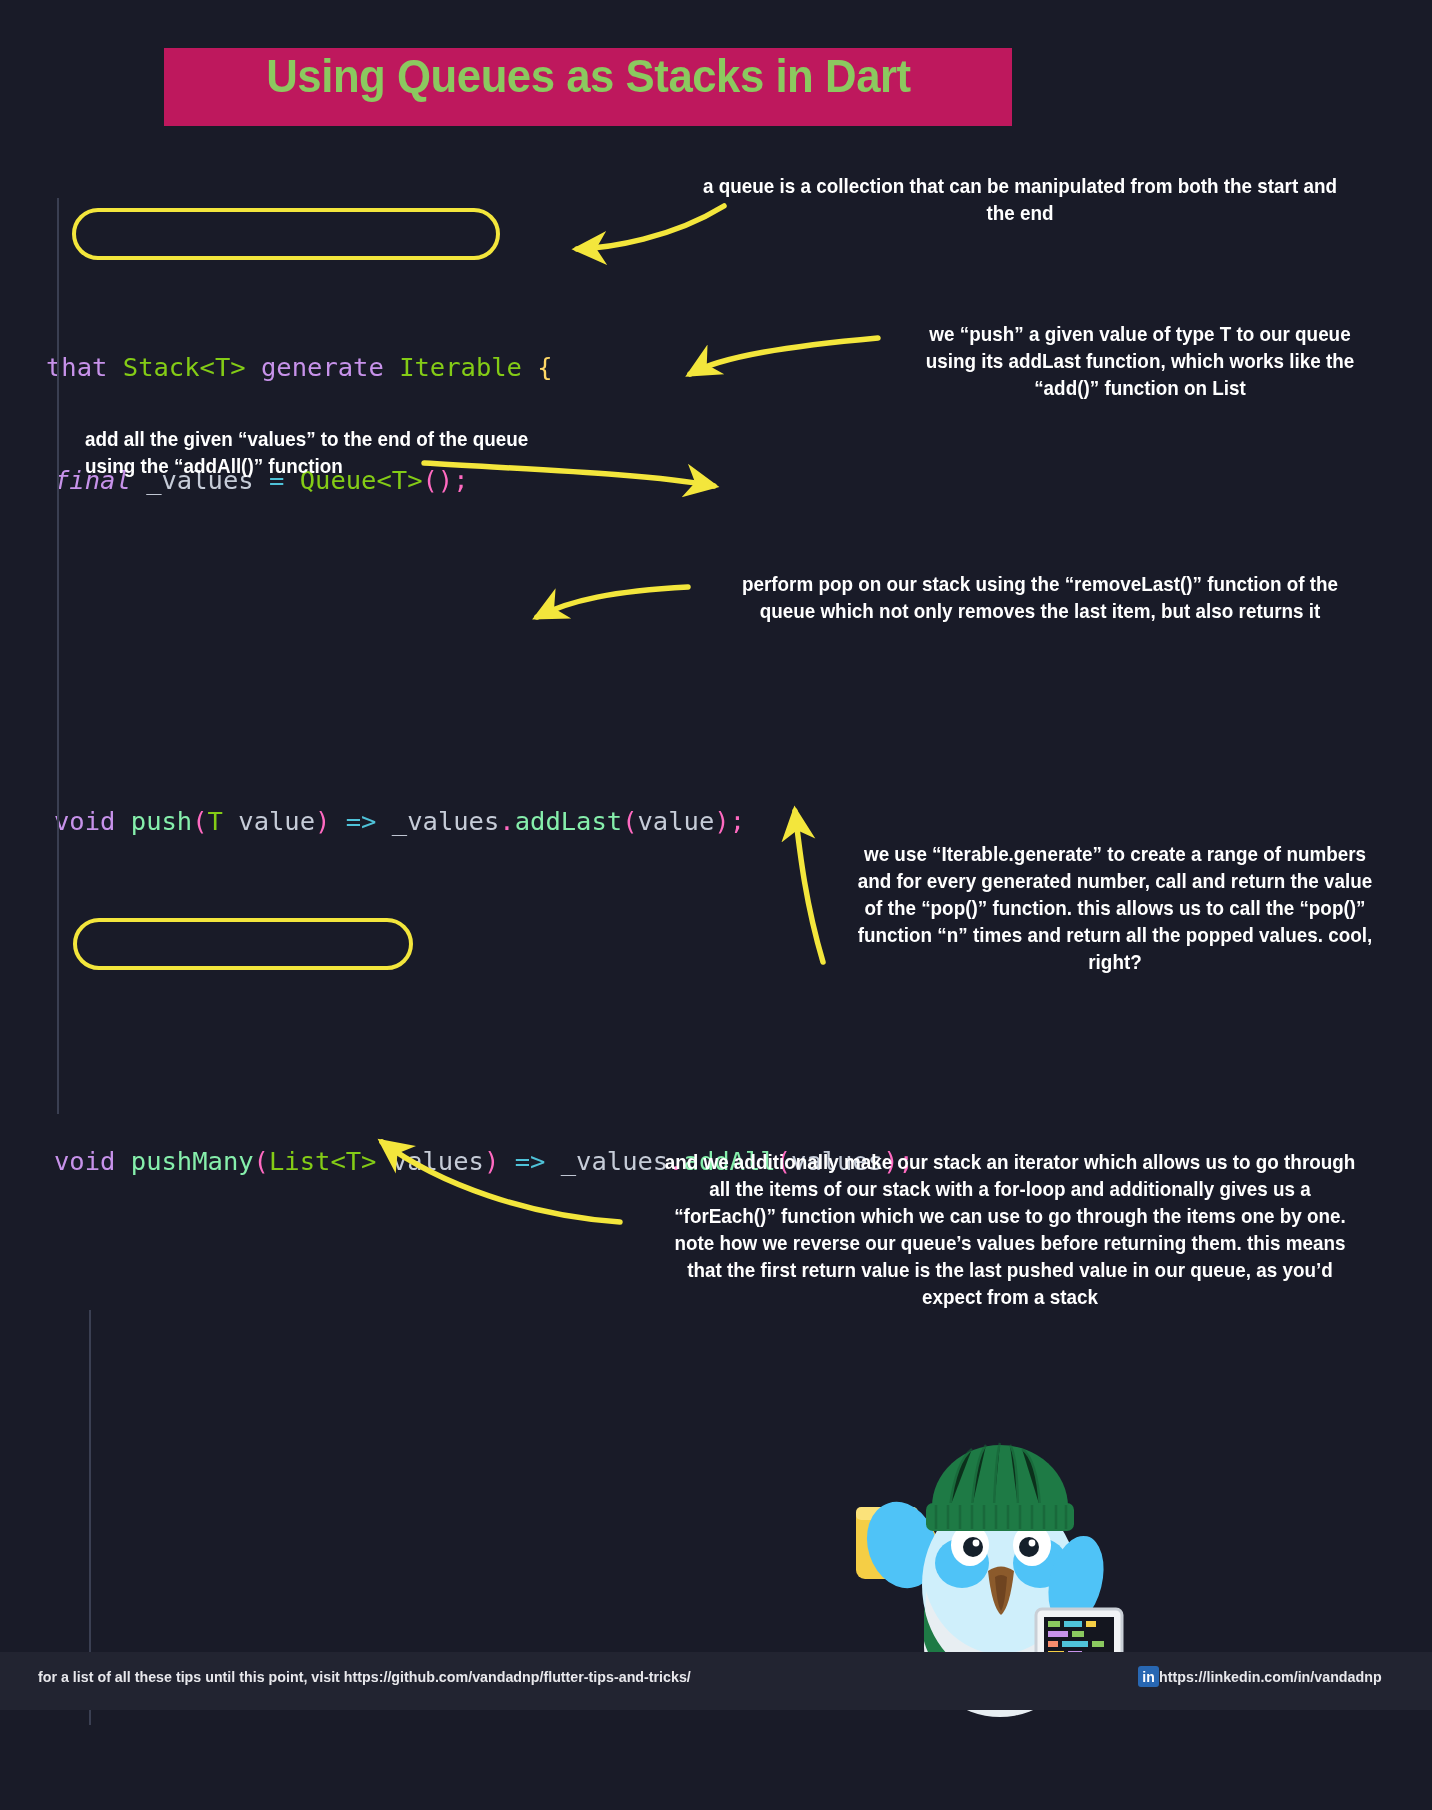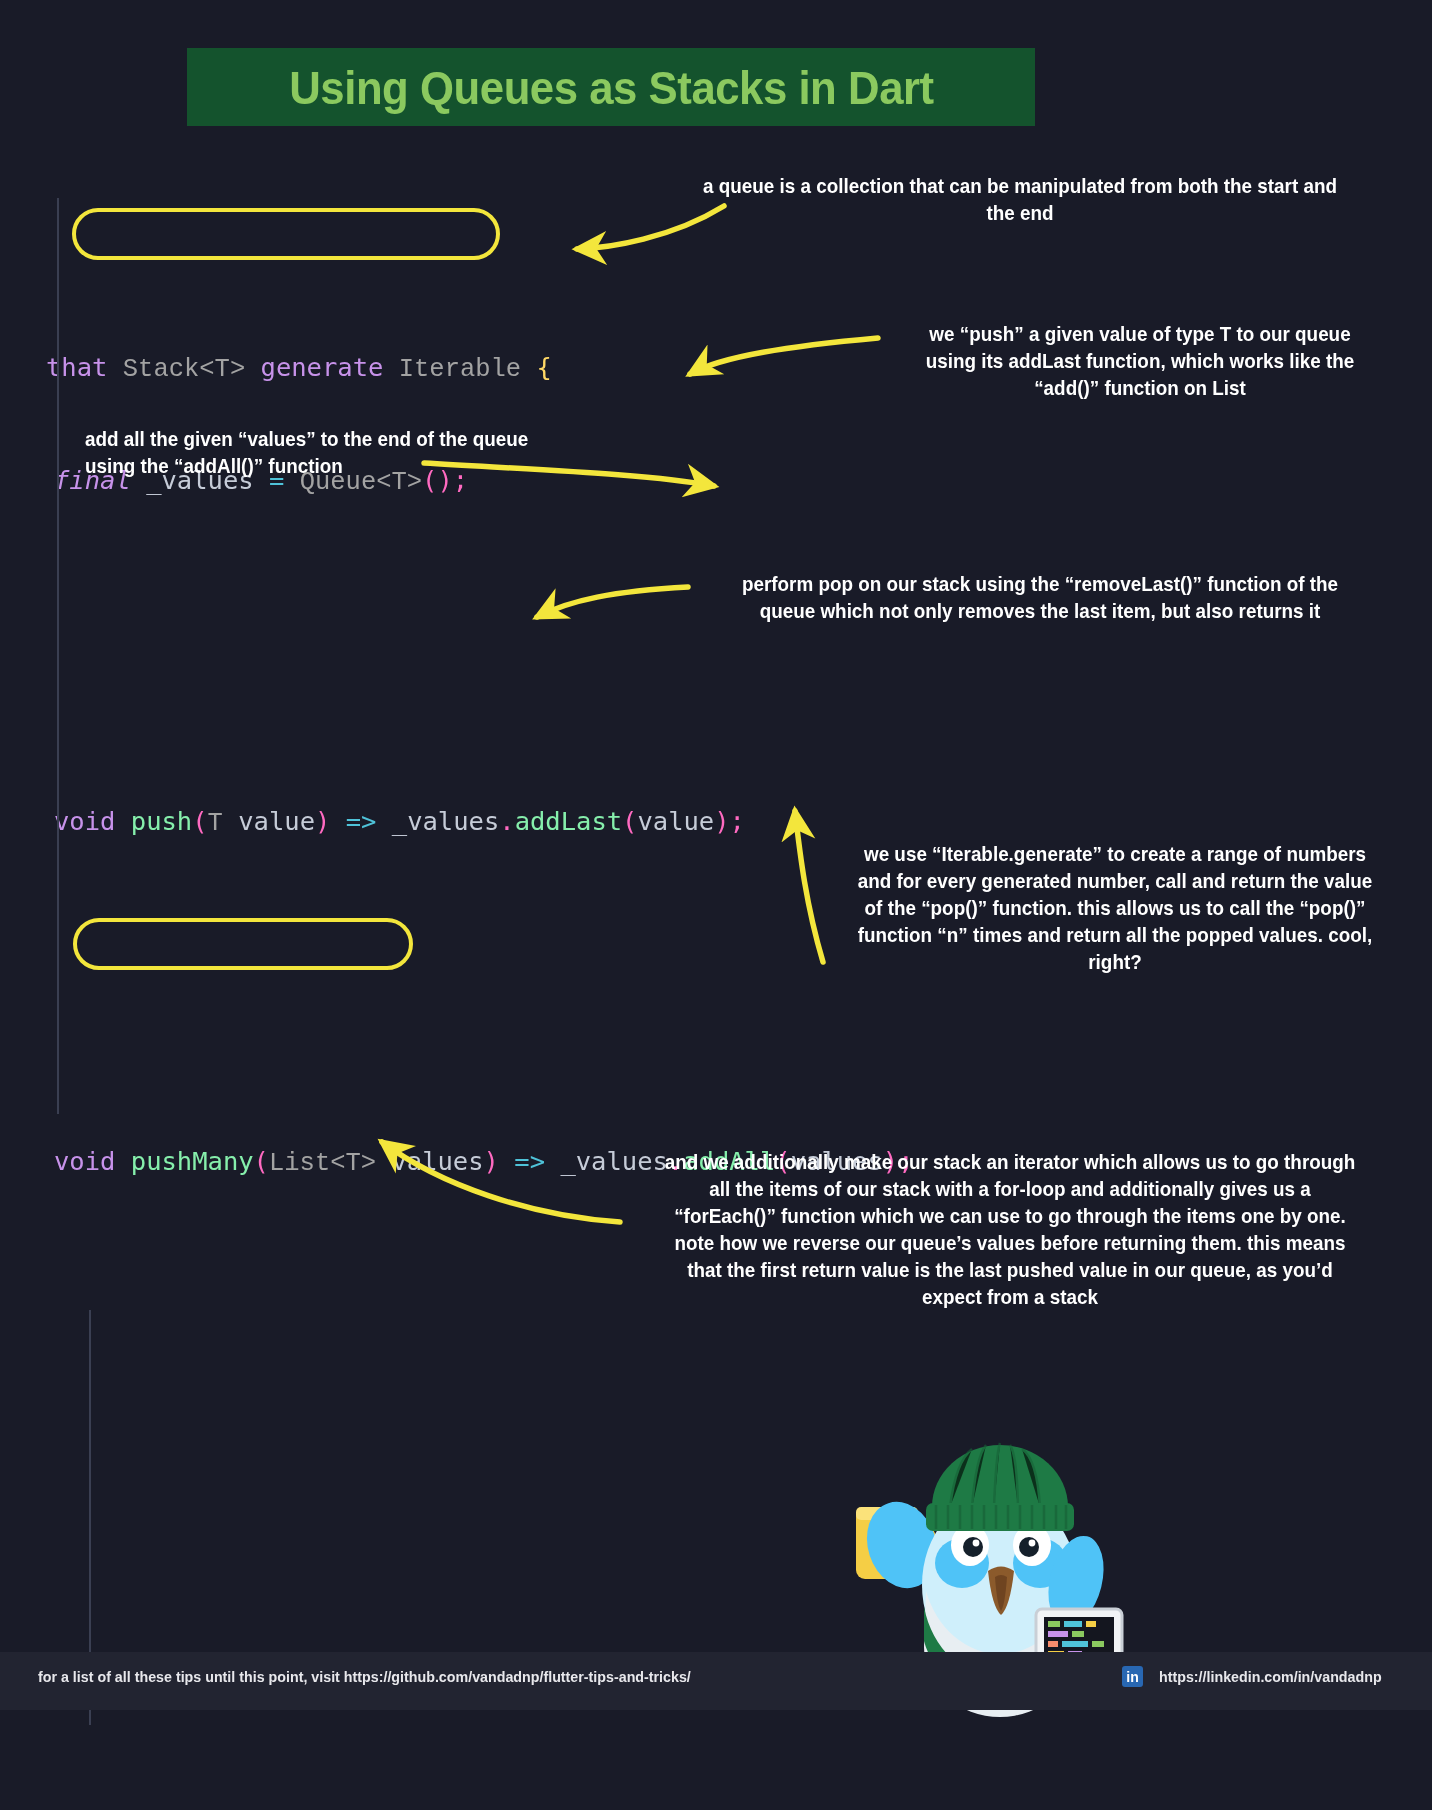--- a/index.html
+++ b/index.html
@@ -12,27 +12,26 @@
     height: 1810px;
     position: relative;
     overflow: hidden;
     font-family: "Liberation Sans", sans-serif;
     background: #191B28;
   }
 
   
   #title-bar {
     position: absolute;
-    left: 187px;
+    left: 164px;
     top: 48px;
     width: 848px;
     height: 78px;
-    background: #14532d;
+    background: #be185d;
     display: flex;
-    align-items: center;
     justify-content: center;
   }
   #title-text {
     color: #8BC95F;
     font-family: "Liberation Sans", sans-serif;
     font-weight: bold;
     font-size: 47px;
     letter-spacing: -0.5px;
     white-space: nowrap;
     transform: scaleX(0.93);
@@ -55,21 +54,21 @@
   .guide {
     position: absolute;
     left: 57px;
     width: 2px;
     background: #3A3F52;
   }
 
   
   .kw   { color: #C792EA; }
   .kwi  { color: #C792EA; font-style: italic; }
-  .typ  { color: #a3a3a3; font-family: Liberation Mono, monospace; }
+  .typ  { color: #84cc16; }
   .fn   { color: #86efac; }
   .var  { color: #C6CCD8; }
   .pnk  { color: #FF6AC1; }
   .op   { color: #4FC3D9; }
   .ylw  { color: #FFD866; }
 
   
   .oval {
     position: absolute;
     border: 4px solid #F3E63C;
@@ -117,21 +116,21 @@
     transform: scaleX(0.92);
     transform-origin: left top;
     white-space: nowrap;
   }
   #footer-right {
     position: absolute;
     right: 38px;
     top: 14px;
     display: flex;
     align-items: center;
-    gap: 16px;
+    gap: 0;
   }
   #li-badge {
     width: 21px; height: 21px;
     background: #2867B2;
     border-radius: 3px;
     color: #fff;
     font-size: 14px;
     font-weight: bold;
     display: flex;
     align-items: center;

